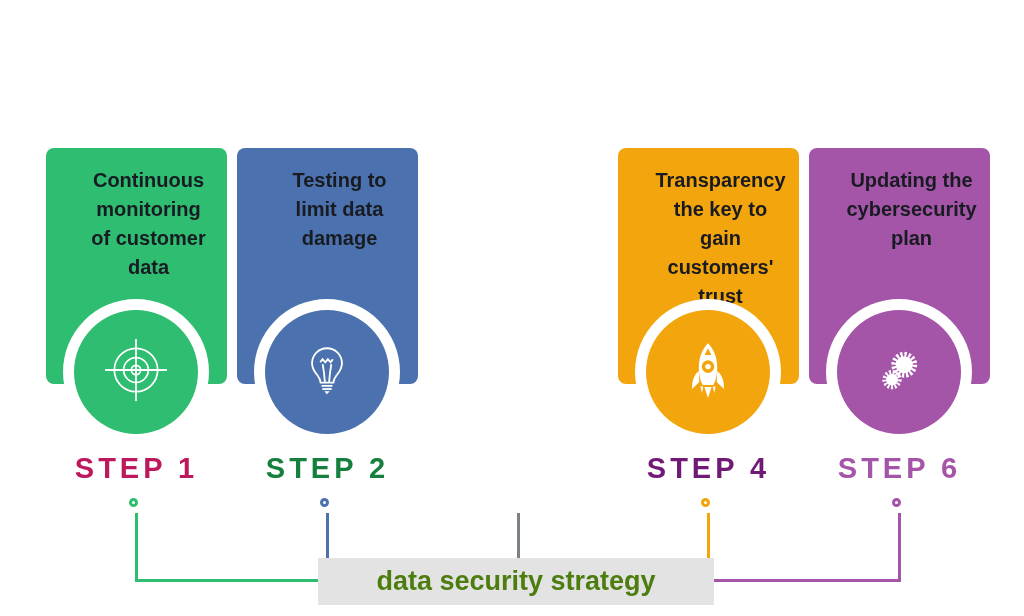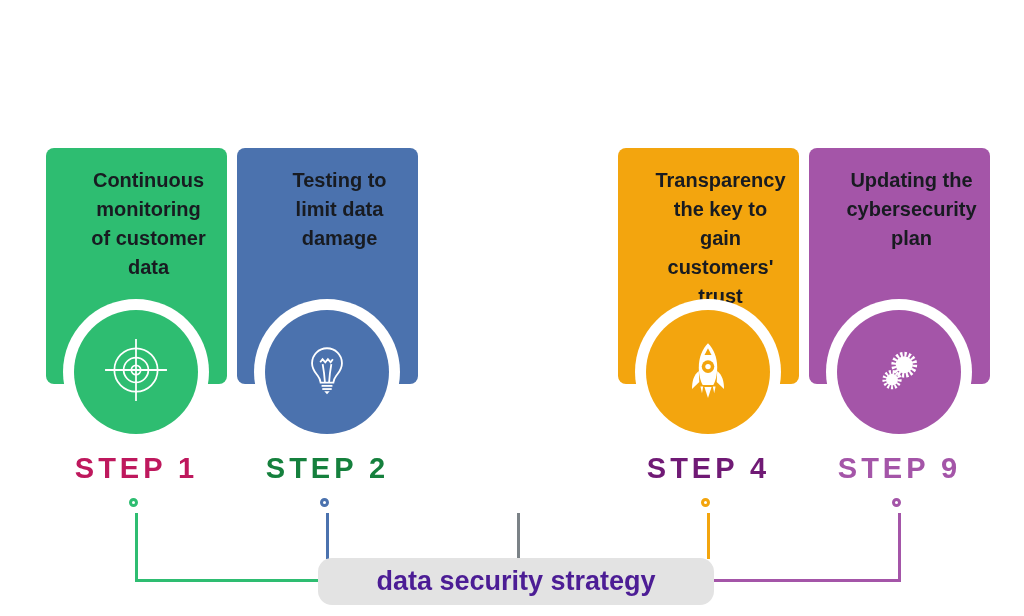--- a/index.html
+++ b/index.html
@@ -172,31 +172,31 @@
         <span>
           <svg width="56" height="56" viewBox="0 0 64 64">
             <circle cx="38" cy="26" r="9.8" fill="#ffffff"></circle>
             <circle cx="38" cy="26" r="12" fill="none" stroke="#ffffff" stroke-width="5.5" stroke-dasharray="2.6 2.1"></circle>
             <circle cx="24" cy="43" r="6.8" fill="#ffffff"></circle>
             <circle cx="24" cy="43" r="8.6" fill="none" stroke="#ffffff" stroke-width="4.8" stroke-dasharray="2.2 1.9"></circle>
           </svg>
         </span>
       </div>
     </div>
-    <div class="step-label" style="color: rgb(164, 85, 168);">STEP 9</div>
+    <div class="step-label" style="color: rgb(164, 85, 168);">STEP 6</div>
     <div class="node-ring" style="border-color: rgb(164, 85, 168);"></div>
   </div>
 
   <svg class="connector-svg" viewBox="0 0 1024 616">
     <g fill="none" stroke-width="3">
       <path d="M136.5 513 V580.5 H319" stroke="#2EBD71"></path>
       <path d="M327.5 513 V559" stroke="#4B72AE"></path>
       <path d="M518.5 513 V559" stroke="#7B8287"></path>
       <path d="M708.5 513 V559" stroke="#F3A50E"></path>
       <path d="M899.5 513 V580.5 H713" stroke="#A455A8"></path>
     </g>
   </svg>
 
-  <div class="strategy-bar" style="background-color: rgb(227, 227, 227); color: #4c1d95; border-radius: 14px;">
+  <div class="strategy-bar" style="background-color: rgb(227, 227, 227); color: #4d7c0f;">
     <span>data security strategy</span>
   </div>
 
 </div>
 
 </body></html>

